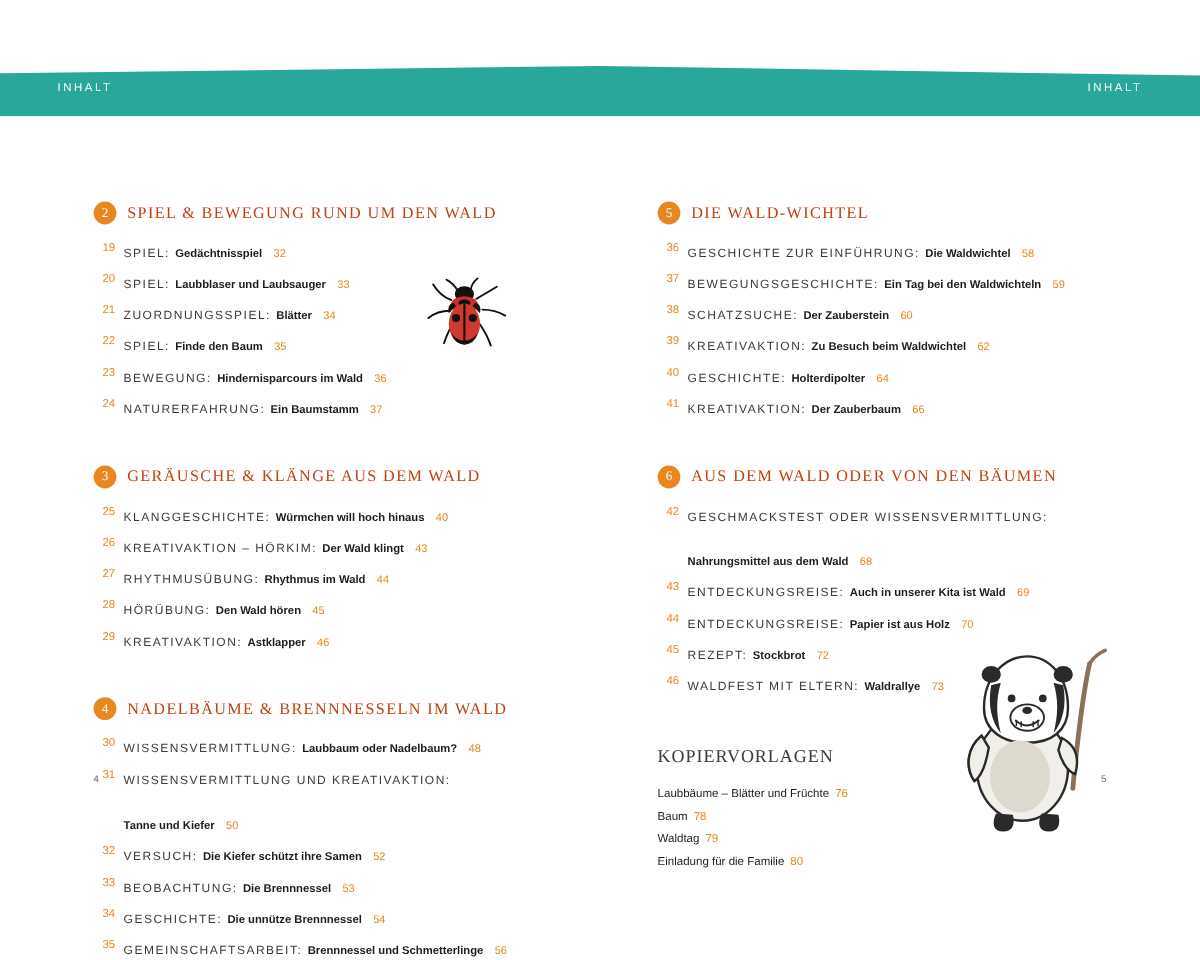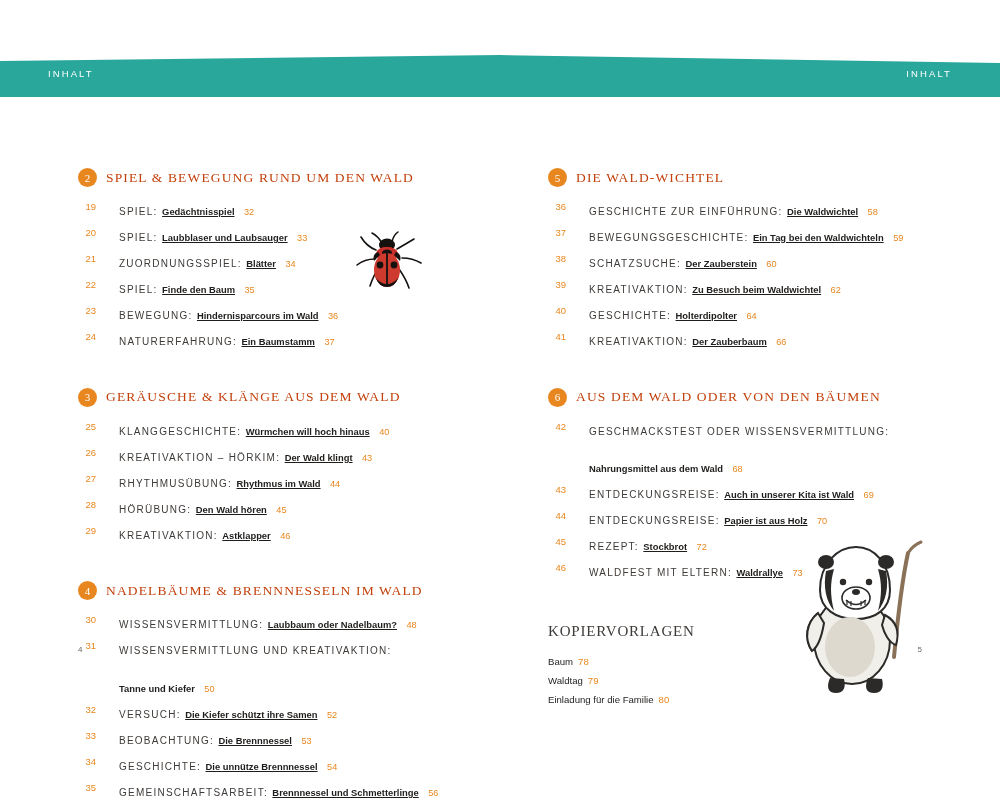--- a/index.html
+++ b/index.html
@@ -78,21 +78,20 @@
     letter-spacing: 1.15px;
     font-family: "Liberation Serif", serif;
     white-space: nowrap;
   }
 
   .entry {
     display: flex;
     align-items: flex-start;
     margin-bottom: 6.5px;
     line-height: 1.22;
-    gap: 16px;
   }
   .e-num {
     color: #e8871f;
     font-size: 9.5px;
     width: 18px;
     flex: 0 0 18px;
     text-align: right;
     padding-right: 7px;
     padding-top: 1px;
     font-family: "Liberation Sans", sans-serif;
@@ -102,21 +101,20 @@
     color: #3e3a37;
     font-size: 10px;
     letter-spacing: 1.25px;
     font-family: Liberation Sans, sans-serif;
   }
   .e-title {
     color: #1f1d1b;
     font-size: 9.4px;
     font-weight: bold;
     font-family: "Liberation Sans", sans-serif;
-    text-decoration: underline;
   }
   .e-page {
     color: #e8871f;
     font-size: 9.2px;
     margin-left: 5px;
     font-family: "Liberation Sans", sans-serif;
   }
   .e-cont {
     color: #1f1d1b;
     font-size: 9.4px;
@@ -437,20 +435,23 @@
         <div class="e-body">
           <span class="e-kind">WALDFEST MIT ELTERN:</span>
           <span class="e-title">Waldrallye</span>
           <span class="e-page">73</span>
         </div>
       </div>
     </div>
 
     <div class="section" style="margin-top:42px;">
       <div class="copy-title">KOPIERVORLAGEN</div>
+      <div class="copy-entry">
+        <span>Laubbäume – Blätter und Früchte</span><span class="cp">76</span>
+      </div>
       <div class="copy-entry">
         <span>Baum</span><span class="cp">78</span>
       </div>
       <div class="copy-entry">
         <span>Waldtag</span><span class="cp">79</span>
       </div>
       <div class="copy-entry">
         <span>Einladung für die Familie</span><span class="cp">80</span>
       </div>
     </div>

